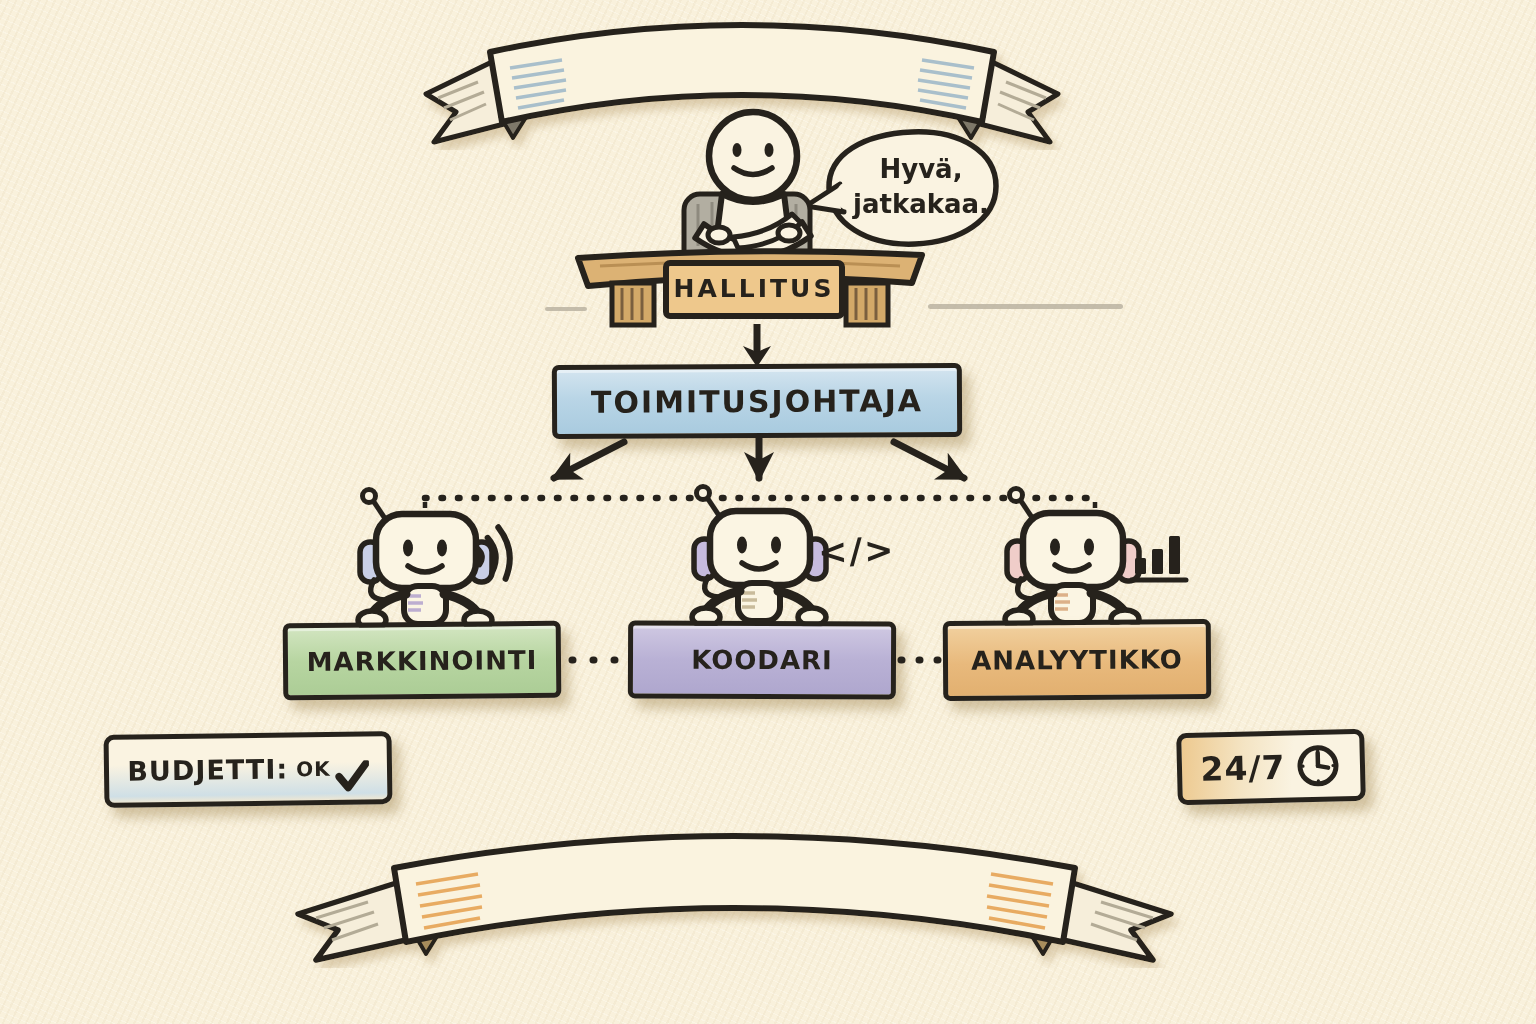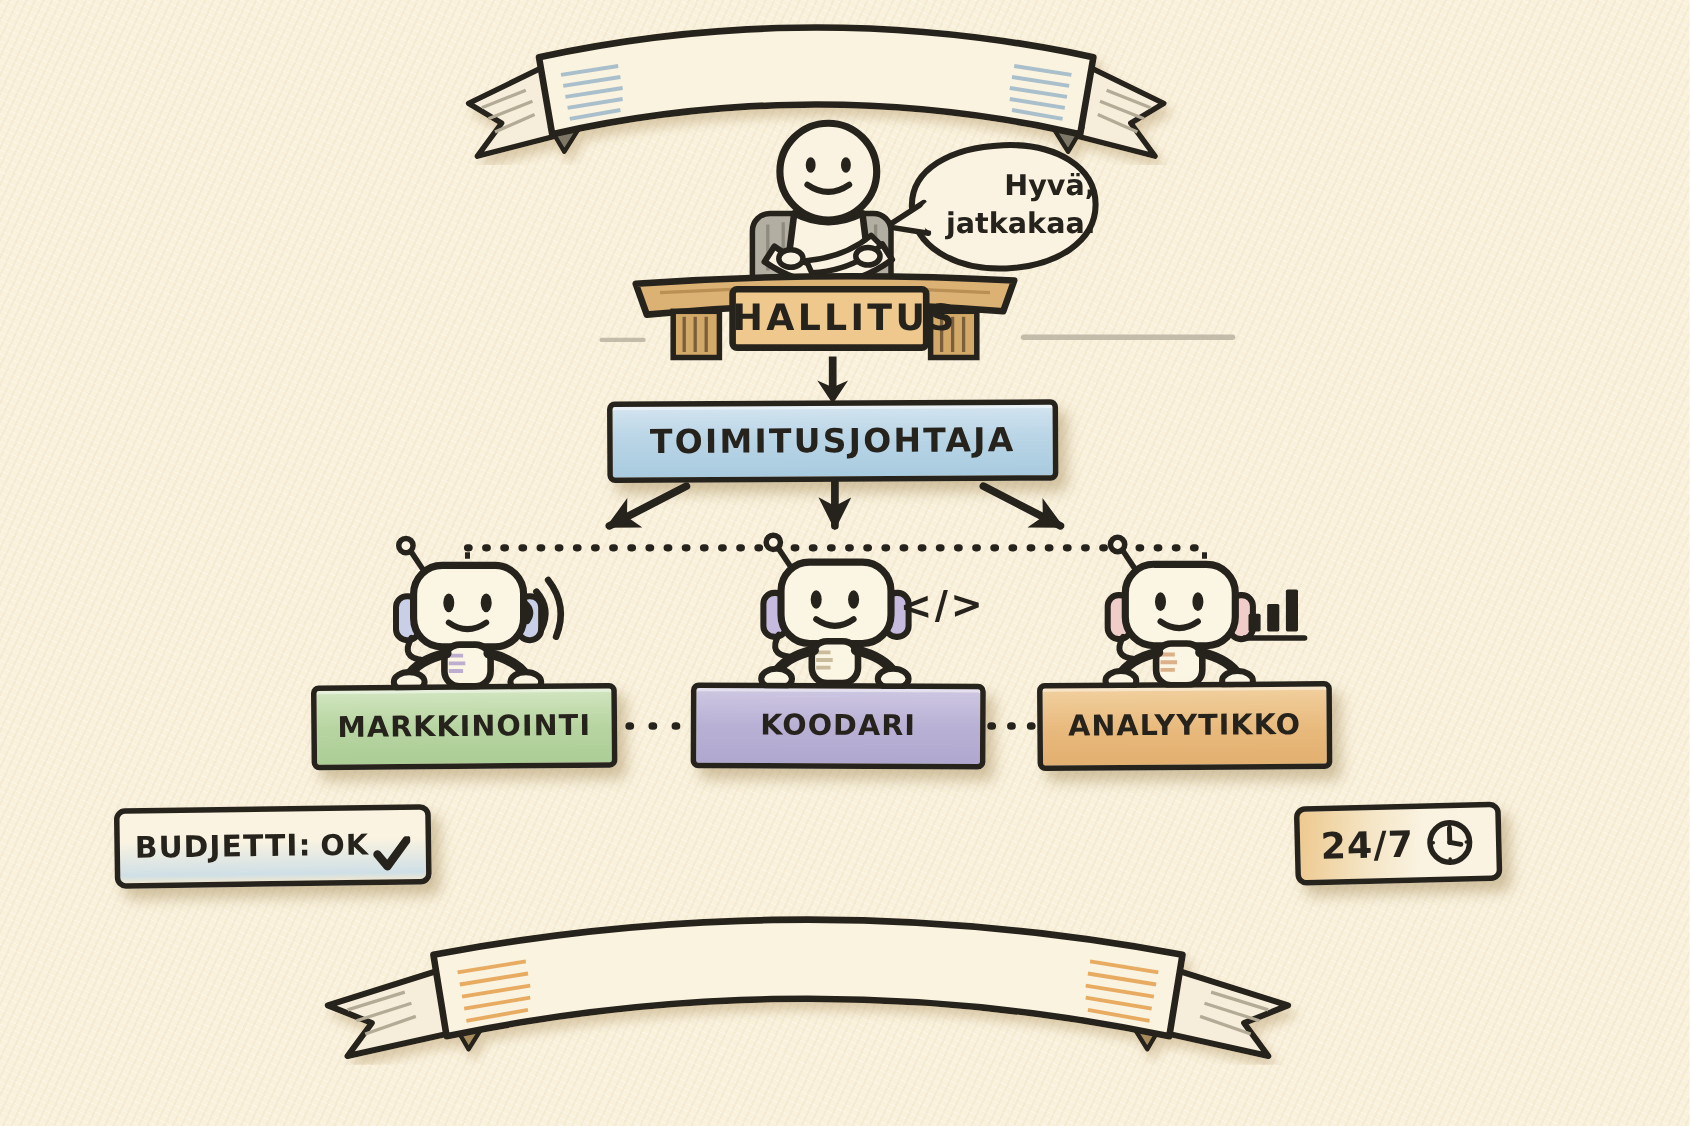--- a/index.html
+++ b/index.html
@@ -77,26 +77,26 @@
     background:linear-gradient(95deg,#edc98f 0%, #f4e4c3 34%, #faf3e1 62%);
     transform:rotate(-1.4deg);
     font-size:33px; letter-spacing:1px; gap:10px;
   }
 
   .plaque-label{
     position:absolute; font-weight:bold; text-align:center;
   }
   #desk-plaque-label{
     left:666px; top:263px; width:176px; height:52px; line-height:52px;
-    font-size:33px; letter-spacing:3px;
+    font-size:25px; letter-spacing:3px;
   }
 
   #speech-text{
     position:absolute; left:846px; top:152px; width:150px;
-    text-align:right; font-weight:bold; font-size:26px; line-height:35px;
+    text-align:center; font-weight:bold; font-size:26px; line-height:35px;
   }
 
   #code-icon{
     position:absolute; left:818px; top:531px;
     font-size:35px; font-weight:bold; letter-spacing:2px;
     transform:rotate(-2deg);
   }
 
   .shadow-line{ position:absolute; background:#b6af9e; border-radius:3px; opacity:.8; }
 </style>
@@ -325,21 +325,21 @@
 
   <svg class="abs" style="left:566px; top:652px;" width="62" height="16" viewBox="0 0 62 16">
     <line x1="6" y1="8" x2="58" y2="8" stroke="#26221c" stroke-width="7" stroke-linecap="round" stroke-dasharray="1 20"></line>
   </svg>
   <svg class="abs" style="left:896px; top:652px;" width="52" height="16" viewBox="0 0 52 16">
     <line x1="5" y1="8" x2="48" y2="8" stroke="#26221c" stroke-width="7" stroke-linecap="round" stroke-dasharray="1 17"></line>
   </svg>
 
   <div class="badge" id="budget-badge">
     <span>BUDJETTI:</span>
-    <span style="font-size:26px;">OK</span>
+    <span style="font-size:20px;">OK</span>
     <svg width="34" height="32" viewBox="0 0 34 32" style="margin:16px 0 0 -4px;">
       <path d="M4 16 L13 27 L31 3" fill="none" stroke="#26221c" stroke-width="7.5" stroke-linecap="round" stroke-linejoin="round"></path>
     </svg>
   </div>
 
   <div class="badge" id="uptime-badge">
     <span>24/7</span>
     <svg width="46" height="46" viewBox="0 0 46 46">
       <circle cx="23" cy="23" r="18" fill="none" stroke="#26221c" stroke-width="5"></circle>
       <line x1="23" y1="23" x2="23" y2="10" stroke="#26221c" stroke-width="4.5" stroke-linecap="round"></line>

